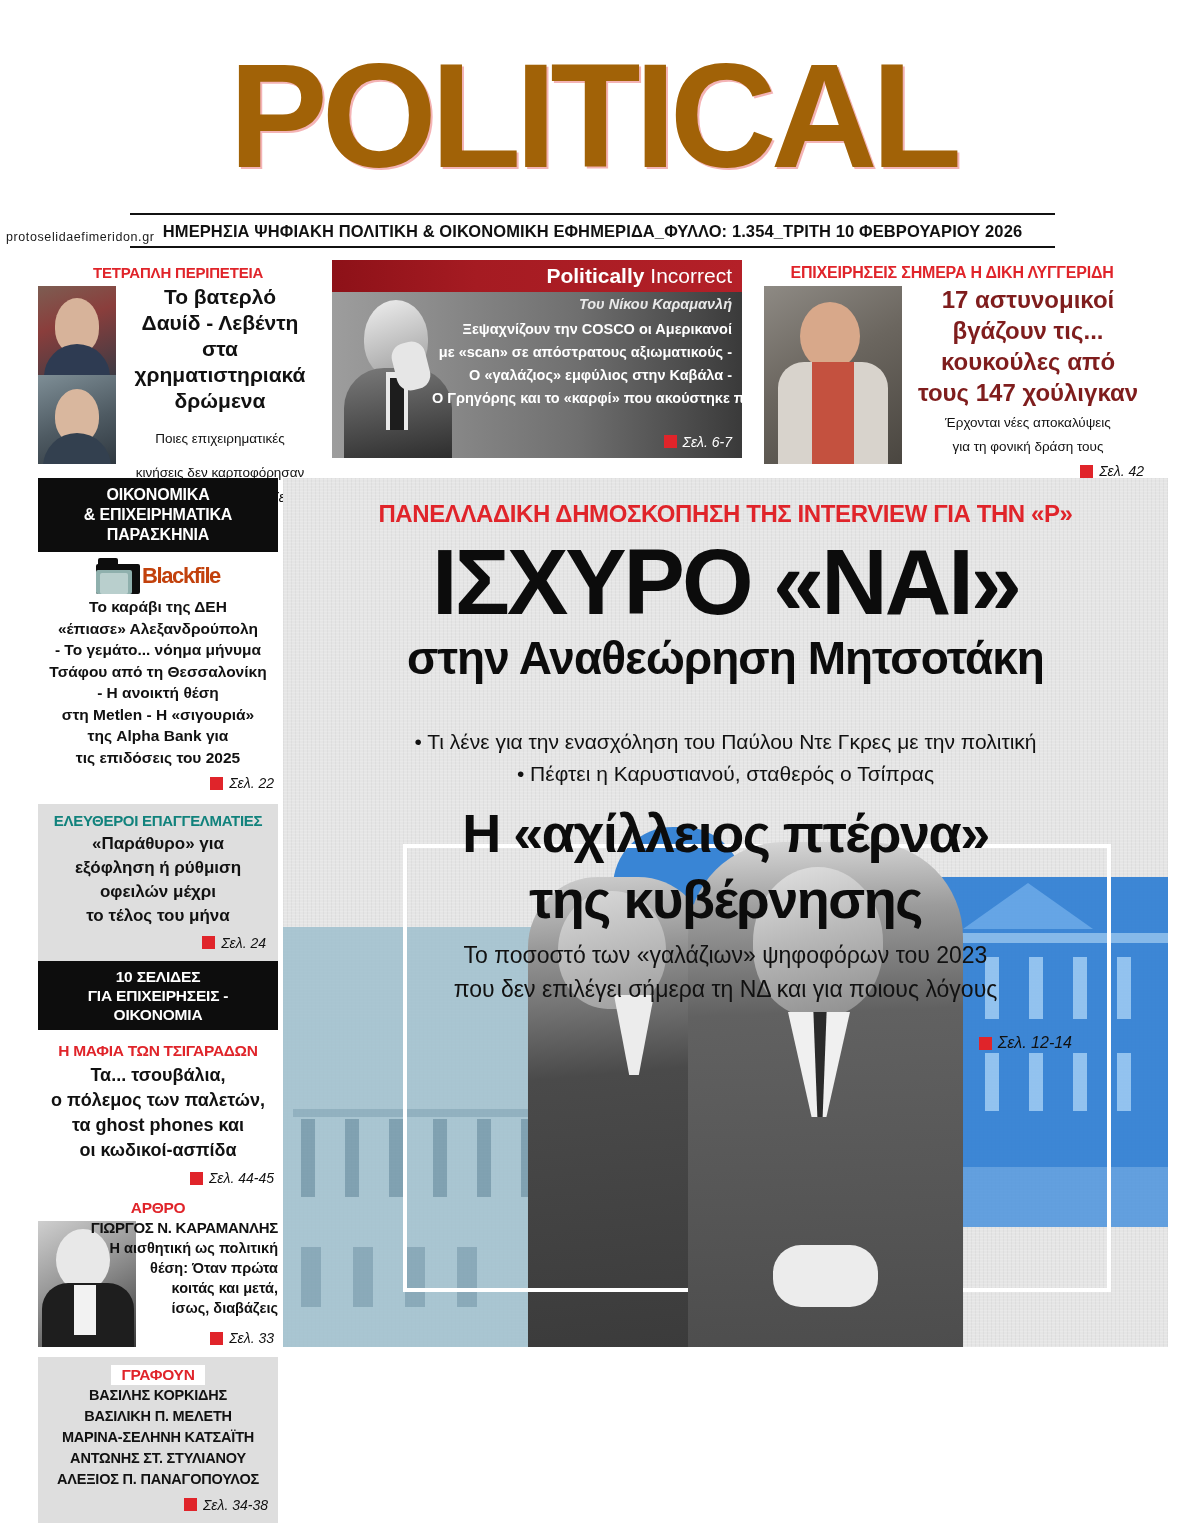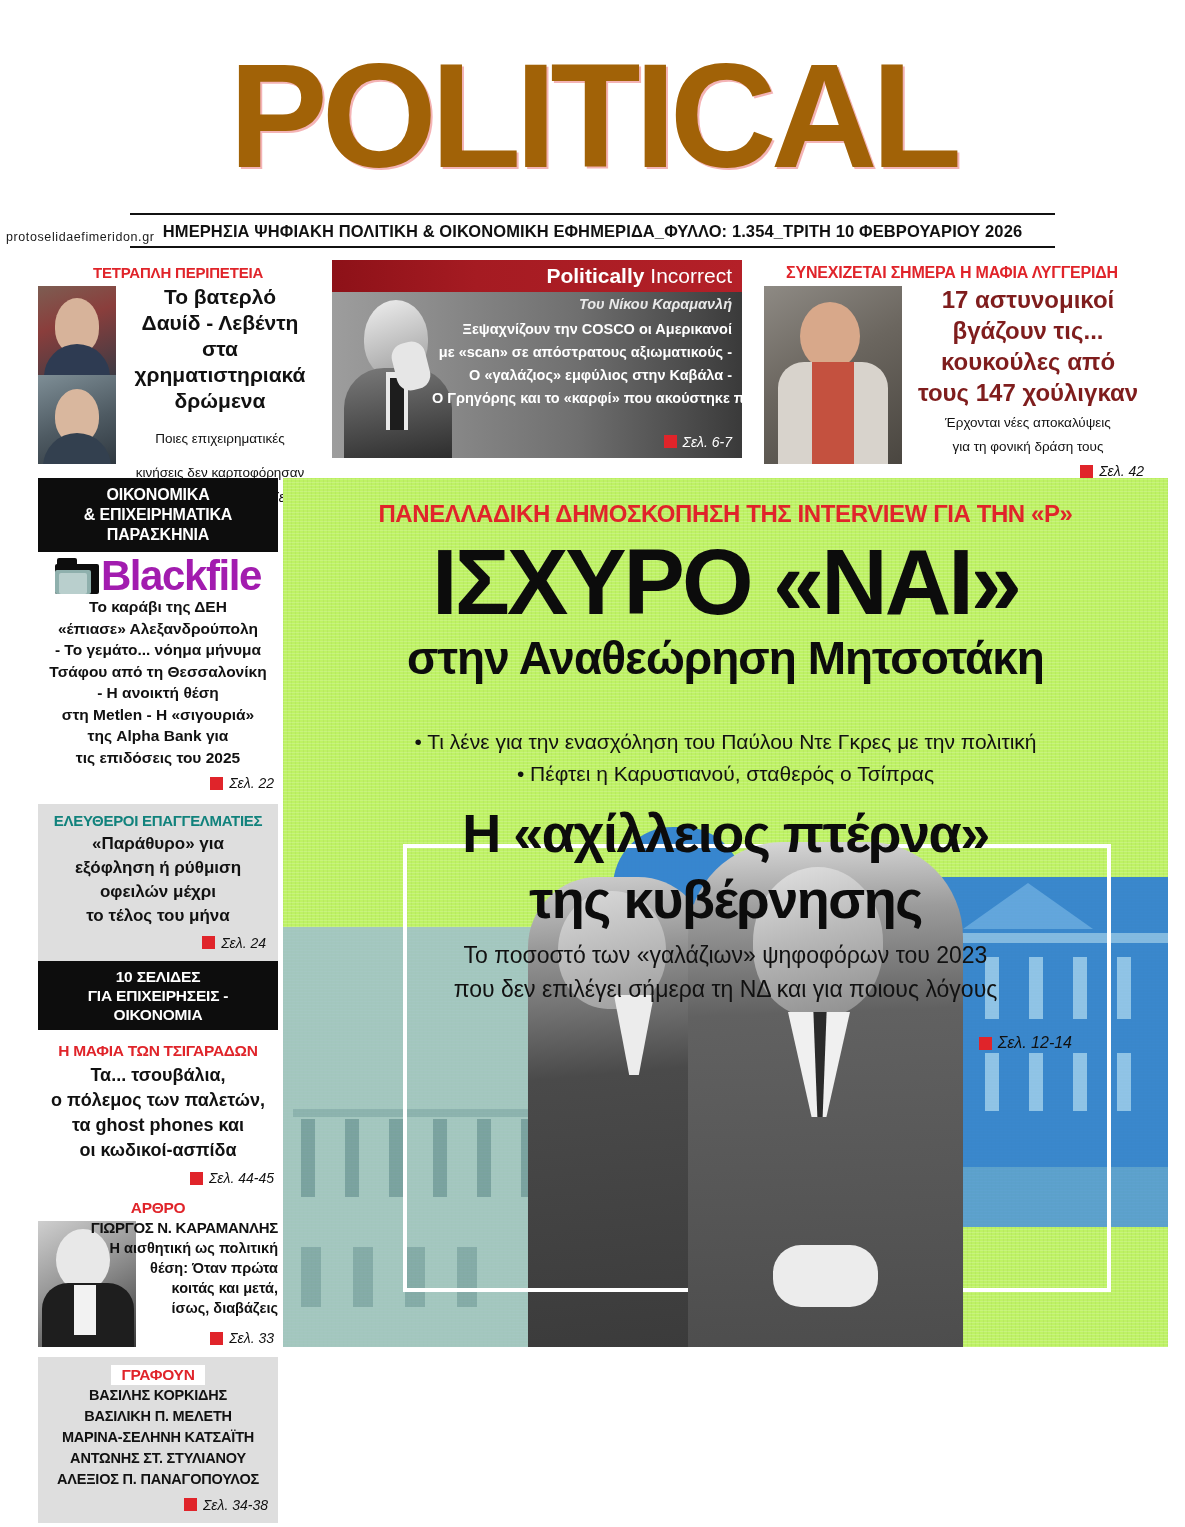--- a/index.html
+++ b/index.html
@@ -62,21 +62,21 @@
   .leftcol{position:absolute;left:38px;top:478px;width:240px;}
   .blackbar{background:#0d0d0d;color:#fff;text-align:center;font-weight:bold;
             font-size:16px;line-height:20px;padding:7px 4px;letter-spacing:-.2px;}
   .blackbar.small{font-size:15.5px;line-height:19px;padding:6px 4px;}
   .bf-logo{display:flex;align-items:center;justify-content:center;gap:2px;margin:6px 0 2px;}
   .folder{position:relative;width:44px;height:36px;}
   .folder .tab{position:absolute;left:2px;top:0;width:20px;height:8px;background:#0d0d0d;border-radius:2px 2px 0 0;}
   .folder .back{position:absolute;left:0;top:6px;width:44px;height:30px;background:#0d0d0d;border-radius:2px;}
   .folder .front{position:absolute;left:0;top:12px;width:36px;height:24px;background:#8fb0ad;border-radius:2px;}
   .folder .front2{position:absolute;left:4px;top:15px;width:28px;height:21px;background:#b9cfcd;border-radius:2px;}
-  .bf-word{font-size:42px;font-weight:bold;letter-spacing:-1.4px;color:#a21caf;line-height:36px;}
+  .bf-word{font-size:22px;font-weight:bold;letter-spacing:-1.4px;color:#c2410c;line-height:36px;}
   .bf-text{text-align:center;font-size:15.5px;line-height:21.5px;font-weight:bold;color:#111;padding:0 2px;}
   .selrow{text-align:right;margin-top:7px;padding-right:4px;}
 
   .graysec{background:#dedede;padding:8px 8px 8px;margin-top:10px;}
   .teal-kick{text-align:center;color:#11827c;font-weight:bold;font-size:15px;letter-spacing:-.3px;}
   .graysec .body-txt{text-align:center;font-size:17px;line-height:24px;font-weight:bold;color:#111;margin-top:3px;}
 
   .redkick{text-align:center;color:#e0242a;font-weight:bold;font-size:15.5px;letter-spacing:-.3px;}
   .sec-mafia{margin-top:12px;}
   .sec-mafia .body-txt{text-align:center;font-size:18px;line-height:25px;font-weight:bold;color:#111;margin-top:3px;}
@@ -88,21 +88,21 @@
   .sec-arthro .author{font-size:15px;font-weight:bold;color:#111;letter-spacing:-.3px;}
   .sec-arthro .body-txt{font-size:14.5px;line-height:20px;font-weight:bold;color:#111;margin-top:2px;}
   .sec-arthro .selrow{position:absolute;right:0;bottom:0;}
 
   .sec-grafoun{background:#dedede;margin-top:8px;padding:8px 6px 8px;}
   .sec-grafoun .redkick{background:#fff;display:inline-block;padding:1px 10px;}
   .sec-grafoun .names div{font-size:14.5px;line-height:21px;font-weight:bold;color:#111;text-align:center;letter-spacing:-.2px;}
 
   
   .main{position:absolute;left:283px;top:478px;width:885px;height:869px;
-        background:#bef264;overflow:hidden;}
+        background:#e5e5e5;overflow:hidden;}
   .main-noise{position:absolute;inset:0;
       background-image:repeating-linear-gradient(0deg,rgba(255,255,255,.16) 0 1px,rgba(0,0,0,0) 1px 3px),
                        repeating-linear-gradient(90deg,rgba(0,0,0,.035) 0 1px,rgba(0,0,0,0) 1px 4px);}
   .photo-layer{position:absolute;left:0;bottom:0;width:885px;height:560px;}
   .parl-left{position:absolute;left:0;bottom:0;width:300px;height:420px;background:#9fc0ce;opacity:.85;}
   .parl-right{position:absolute;left:600px;bottom:180px;width:285px;height:290px;background:#2f7fd4;opacity:.92;}
   .parl-right2{position:absolute;left:600px;bottom:120px;width:285px;height:60px;background:#4b93dd;opacity:.85;}
   .colband{position:absolute;background:#6aa6dd;}
   .white-frame{position:absolute;left:120px;bottom:55px;width:700px;height:440px;border:4px solid #fff;}
   .blue-blob{position:absolute;left:330px;bottom:140px;width:130px;height:380px;background:#2f7fd4;border-radius:60px 60px 0 0;opacity:.95;}
@@ -198,21 +198,21 @@
       </div>
       <div class="sel">
         <span class="selmark">
             <span class="sq"></span>
             <span>Σελ. 6-7</span>
           </span>
       </div>
     </div>
 
     <div class="t3">
-      <div class="kicker">ΣΥΝΕΧΙΖΕΤΑΙ ΣΗΜΕΡΑ Η ΜΑΦΙΑ ΛΥΓΓΕΡΙΔΗ</div>
+      <div class="kicker">ΕΠΙΧΕΙΡΗΣΕΙΣ ΣΗΜΕΡΑ Η ΔΙΚΗ ΛΥΓΓΕΡΙΔΗ</div>
       <div class="ph">
         <div style="position:absolute;left:36px;top:16px;width:60px;height:68px;border-radius:50%;background:#d8a88a;"></div>
         <div style="position:absolute;left:14px;top:76px;width:110px;height:102px;border-radius:26px 26px 0 0;background:#d8d3cc;"></div>
         <div style="position:absolute;left:48px;top:76px;width:42px;height:102px;background:#c4513f;"></div>
       </div>
       <div class="body-txt">
         <div class="hl">17 αστυνομικοί</div>
         <div class="hl">βγάζουν τις...</div>
         <div class="hl">κουκούλες από</div>
         <div class="hl">τους 147 χούλιγκαν</div>

